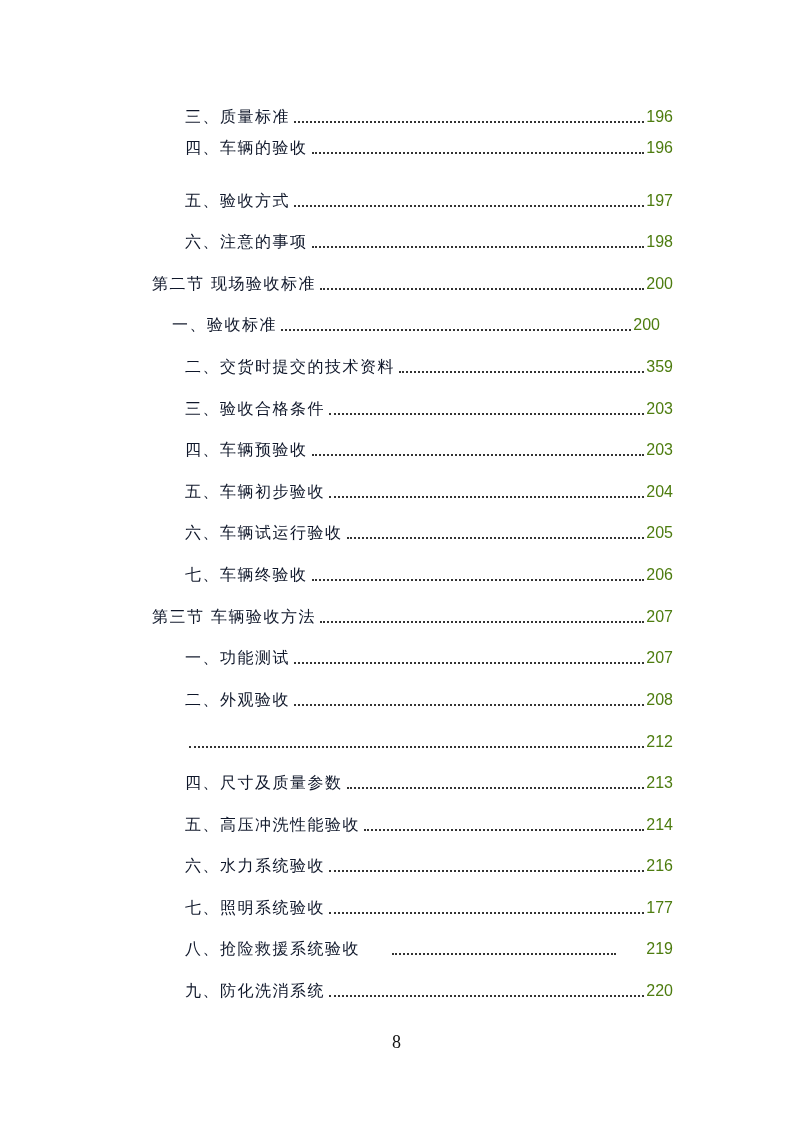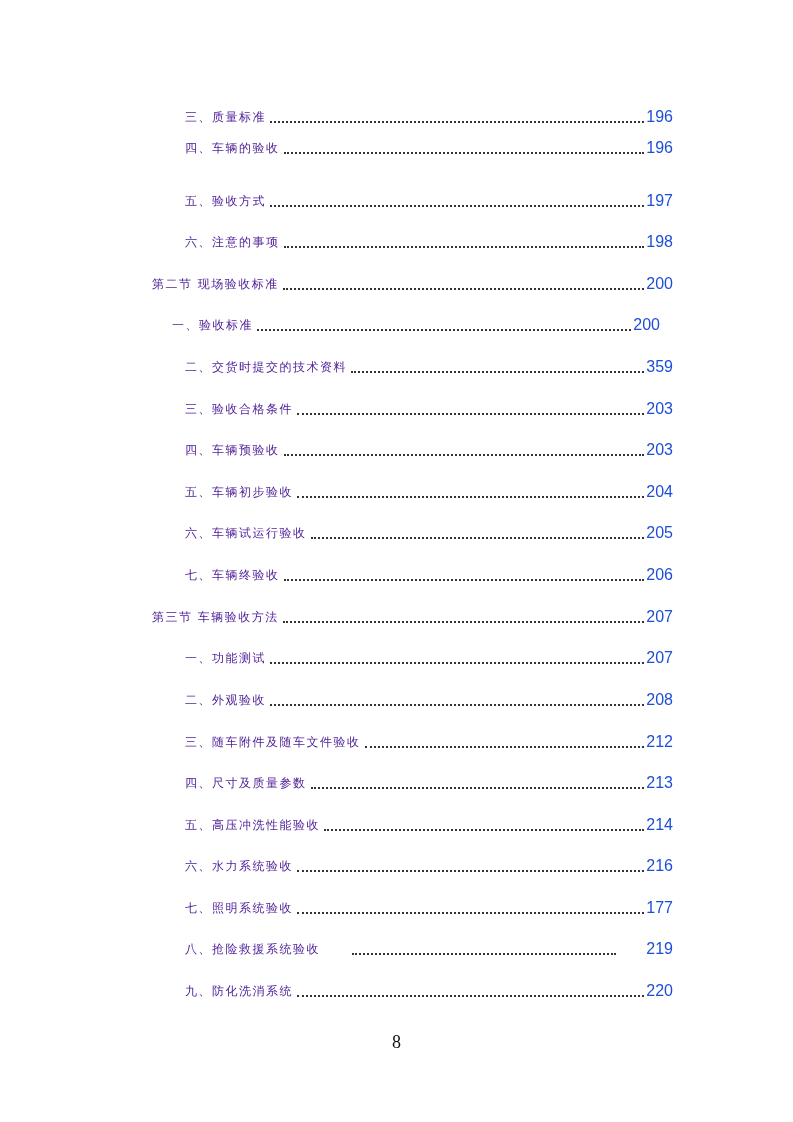--- a/index.html
+++ b/index.html
@@ -1,24 +1,24 @@
 <!DOCTYPE html>
 <html><head>
   <meta charset="utf-8">
   <style>
     html, body { margin: 0; padding: 0; background: #ffffff; }
     body { width: 793px; height: 1122px; position: relative; overflow: hidden;
            font-family: "DejaVu Sans", "Liberation Sans", sans-serif; color: #222; }
     .toc { position: absolute; left: 0; top: 0; width: 793px; }
     .row { position: absolute; left: 0; height: 24px; display: flex; align-items: center; }
-    .row .title { white-space: nowrap; font-size: 12px; letter-spacing: 1.5px; color: #4c1d95; }
+    .row .title { white-space: nowrap; font-size: 16px; letter-spacing: 1.5px; color: #0f172a; }
     .row .leader { flex: 1; height: 24px; position: relative; margin: 0 2px 0 4px; }
     .row .leader::after { content: ""; position: absolute; left: 0; right: 0; bottom: 6px;
            border-bottom: 2px dotted #333; }
-    .row .page { font-family: "Liberation Sans", sans-serif; font-size: 16px; color: #1d4ed8; min-width: 26px; text-align: left; }
+    .row .page { font-family: "Liberation Sans", sans-serif; font-size: 16px; color: #4d7c0f; min-width: 26px; text-align: left; }
     .row.sec { }
     .footer { position: absolute; top: 1032px; left: 0; width: 793px; text-align: center;
               font-family: "Liberation Serif", serif; font-size: 18px; color: #111; }
   </style>
 </head>
 <body>
 
 <div class="toc">
   <div class="row" style="left: 185px; width: 488px; top: 105px;">
       <span class="title">三、质量标准</span>
@@ -89,21 +89,20 @@
       <span class="title">一、功能测试</span>
       <span class="leader"></span>
       <span class="page">207</span>
     </div>
   <div class="row" style="left: 185px; width: 488px; top: 688px;">
       <span class="title">二、外观验收</span>
       <span class="leader"></span>
       <span class="page">208</span>
     </div>
   <div class="row" style="left: 185px; width: 488px; top: 730px;">
-      <span class="title">三、随车附件及随车文件验收</span>
       <span class="leader"></span>
       <span class="page">212</span>
     </div>
   <div class="row" style="left: 185px; width: 488px; top: 771px;">
       <span class="title">四、尺寸及质量参数</span>
       <span class="leader"></span>
       <span class="page">213</span>
     </div>
   <div class="row" style="left: 185px; width: 488px; top: 813px;">
       <span class="title">五、高压冲洗性能验收</span>

